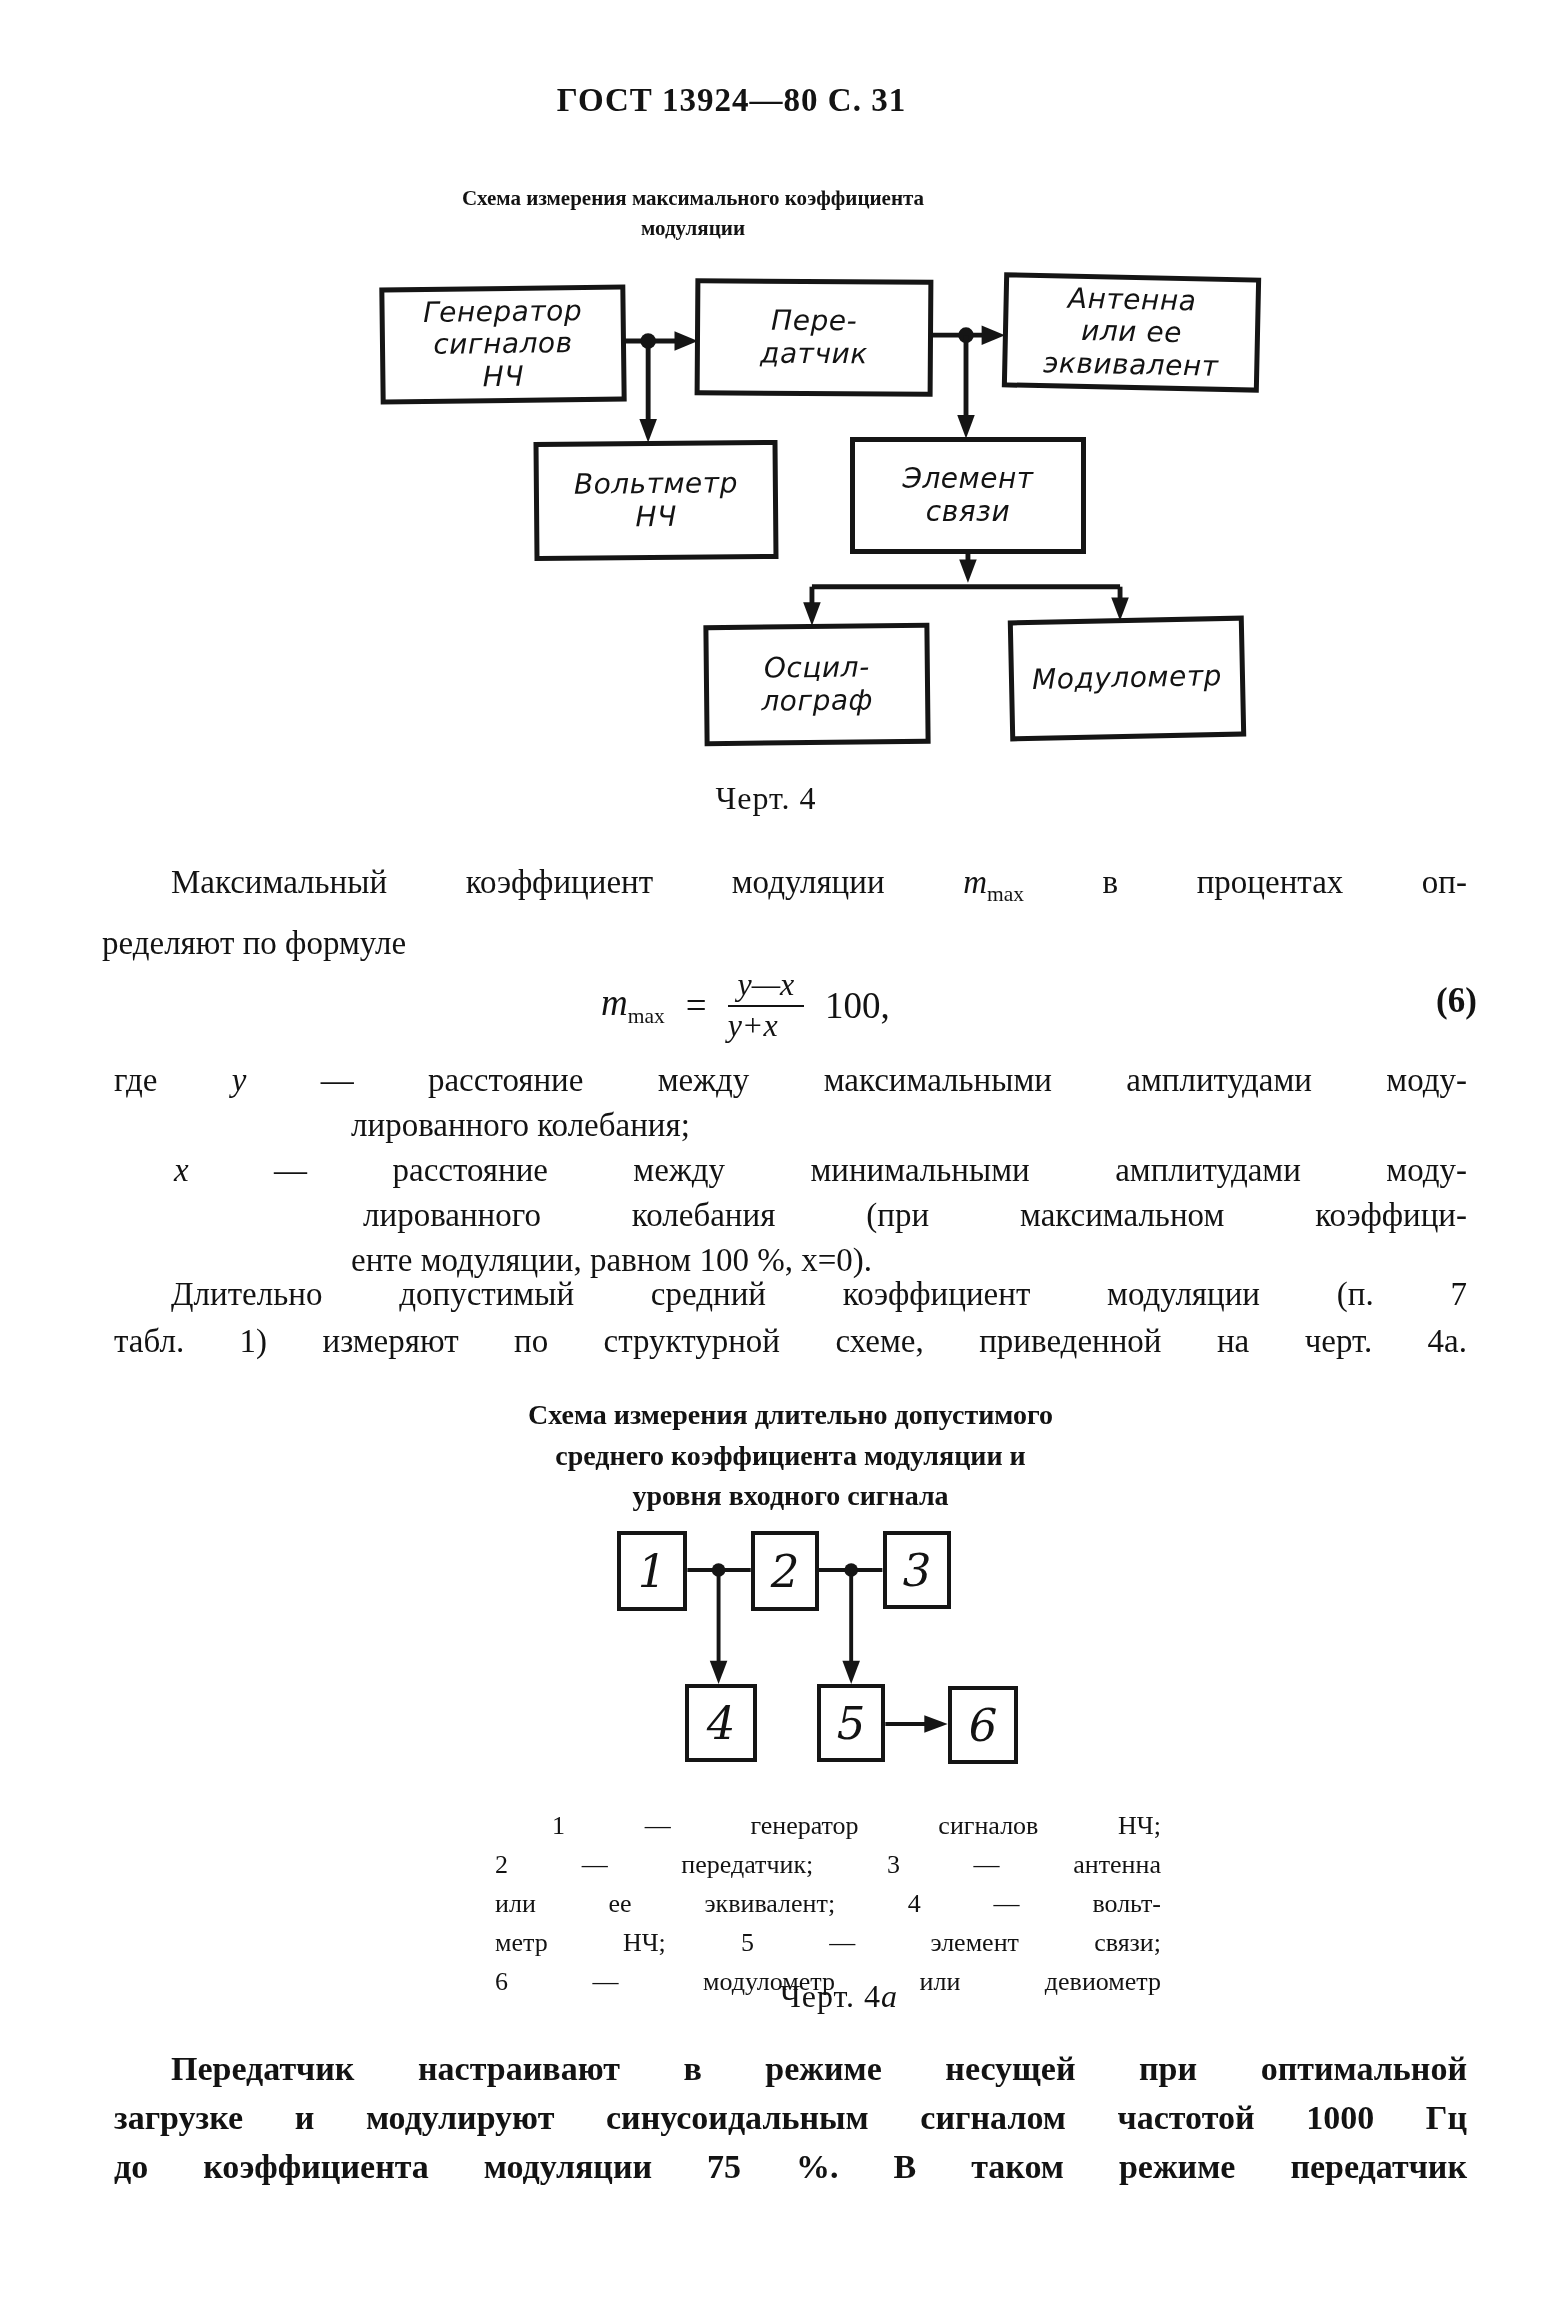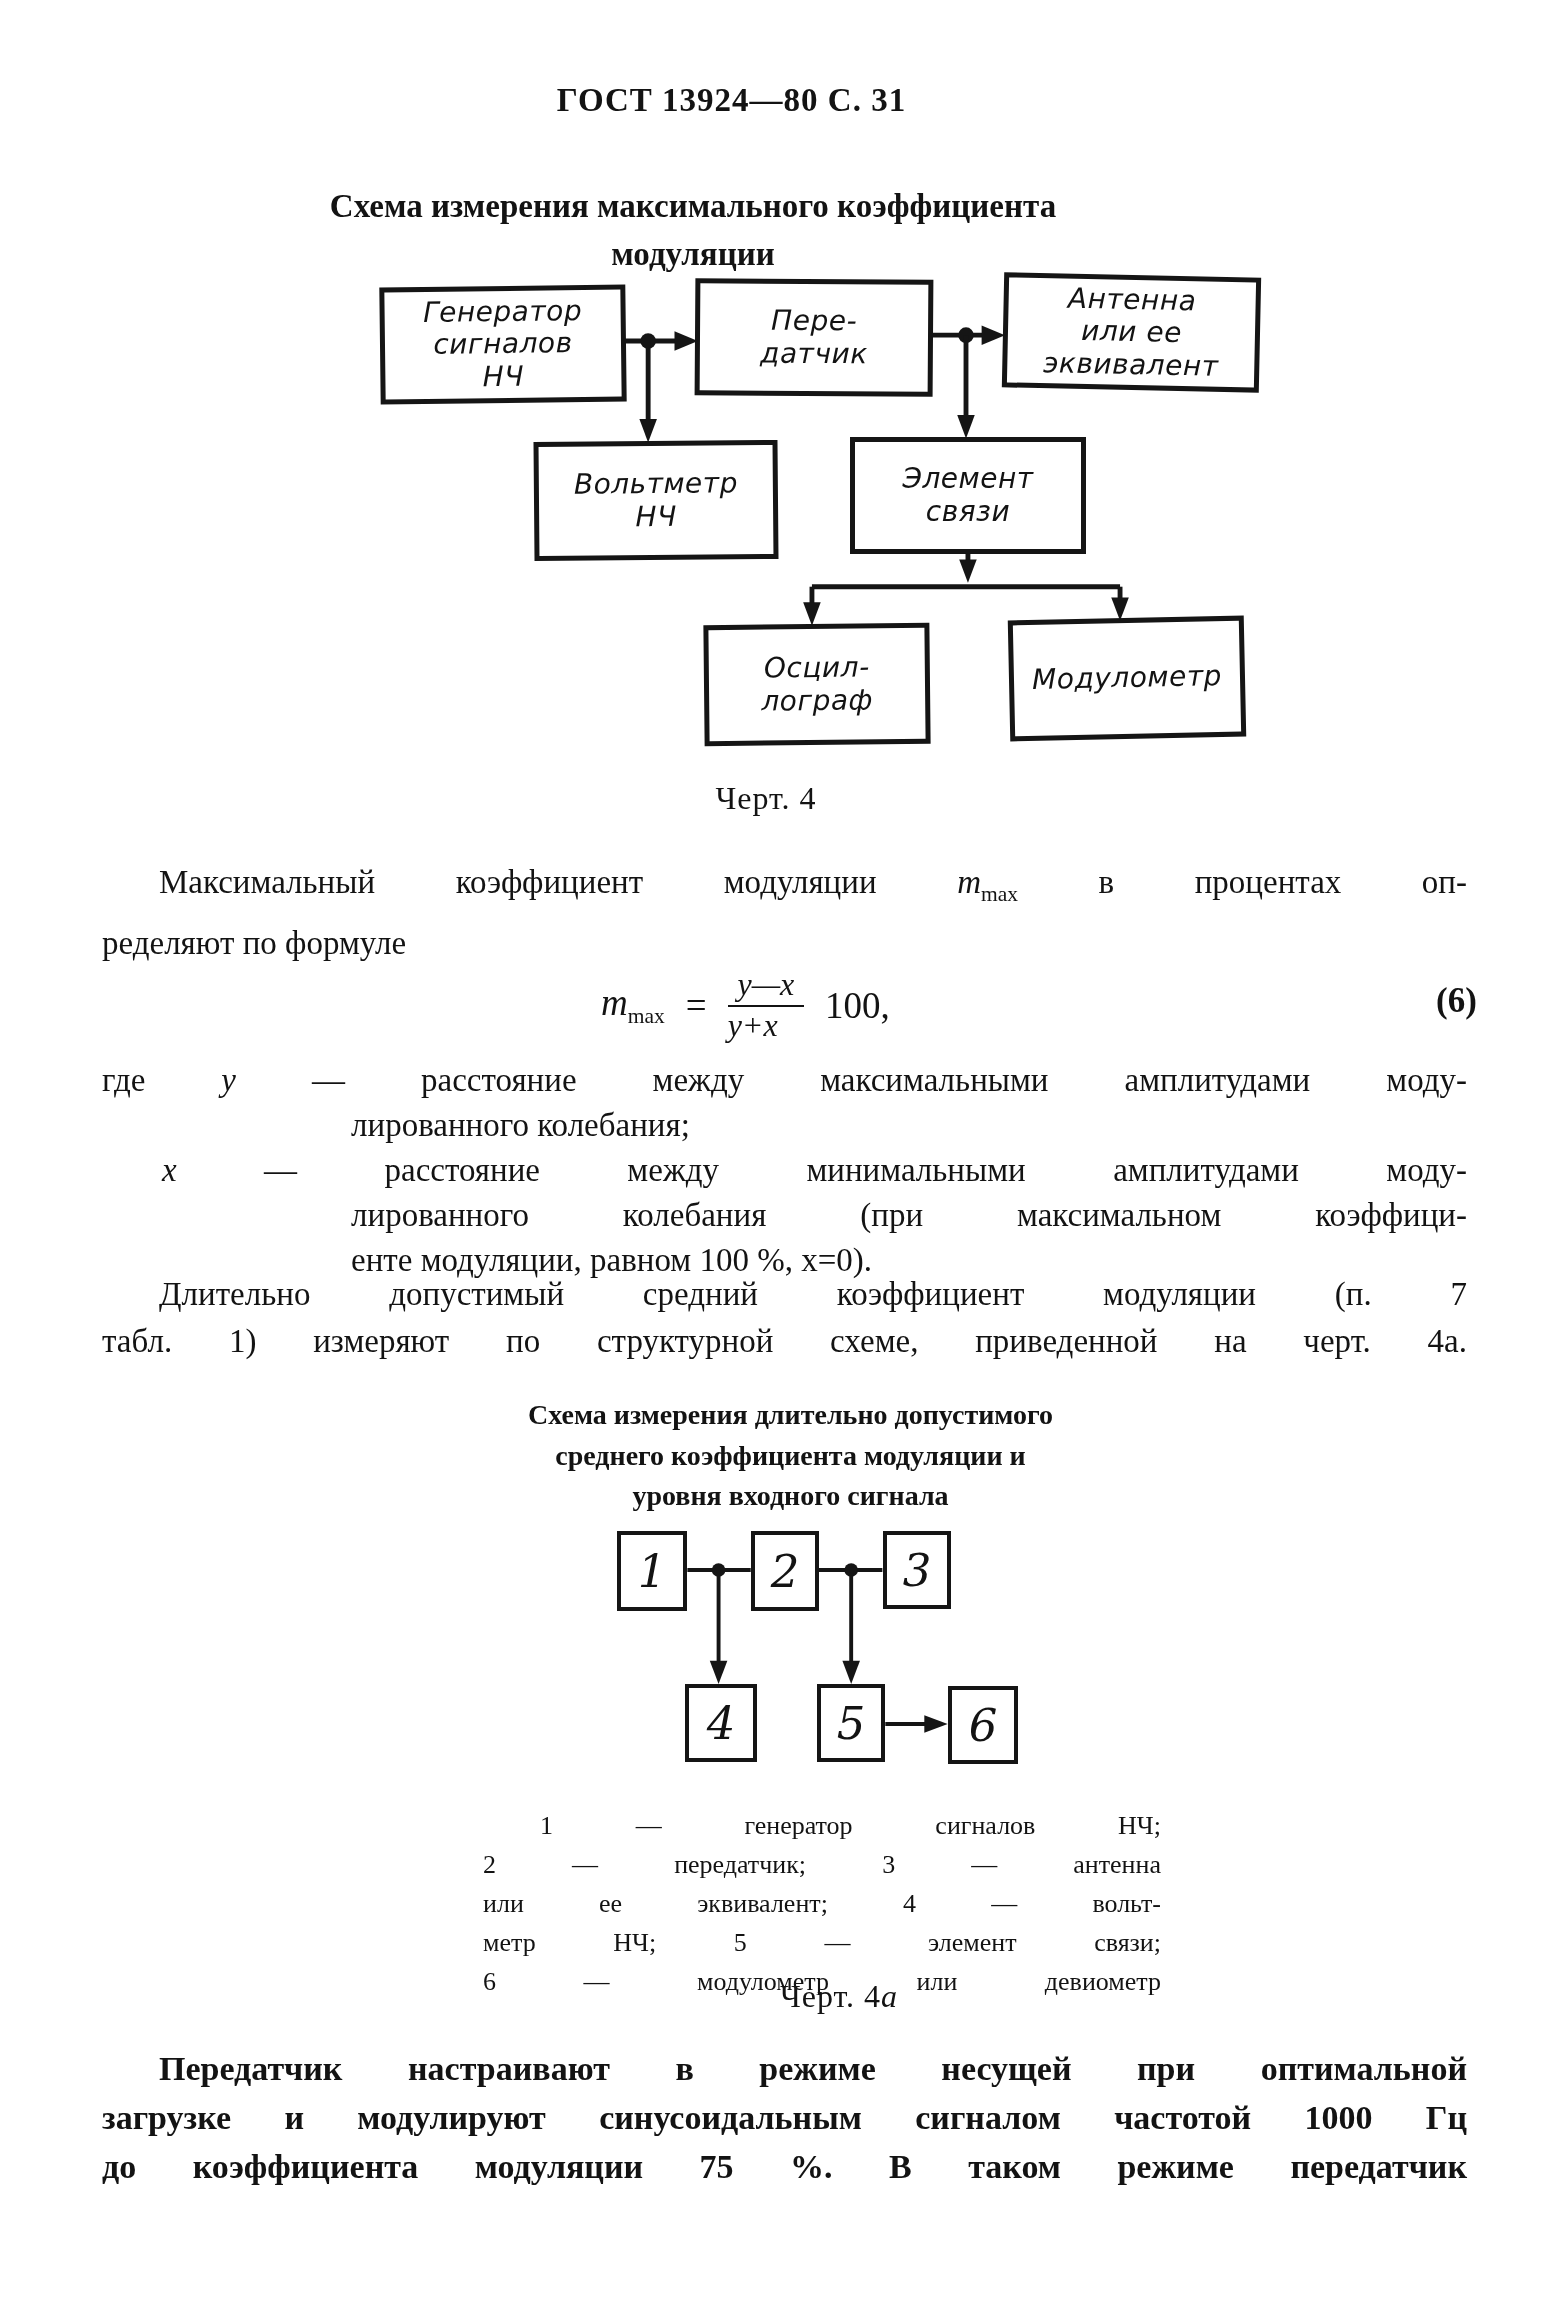--- a/index.html
+++ b/index.html
@@ -7,21 +7,21 @@
     position:relative; width:1563px; height:2315px; margin:0 auto;
     background:#ffffff; color:#131313; overflow:hidden;
     font-family:"Liberation Serif","DejaVu Serif",serif;
   }
   .abs { position:absolute; }
   .header {
     top:82px; left:0; width:1463px; text-align:center;
     font-weight:bold; font-size:33px; letter-spacing:1px;
   }
   .fig-title {
-    font-weight:bold; font-size:33px; line-height:1.45;
+    font-weight:bold; font-size:21px; line-height:1.45;
     text-align:center; white-space:pre-line;
   }
   
   .dbox {
     position:absolute; box-sizing:border-box; border:5.9px solid #151515;
     display:flex; align-items:center; justify-content:center; text-align:center;
     font-family:"DejaVu Sans","Liberation Sans",sans-serif;
     font-style:italic; font-size:28px; line-height:1.15; letter-spacing:0.5px;
     background:#fff;
   }
@@ -30,21 +30,21 @@
   .nbox {
     position:absolute; box-sizing:border-box; border:4.9px solid #151515;
     display:flex; align-items:center; justify-content:center;
     font-style:italic; font-size:45px; background:#fff;
     font-family:"DejaVu Serif","Liberation Serif",serif;
   }
   svg.wires { position:absolute; pointer-events:none; }
   .caption { font-size:32px; text-align:center; letter-spacing:1px; }
   .textblock { left:102px; width:1365px; font-size:33px; }
   .tline { line-height:45px; }
-  .jline { text-align:justify; text-align-last:justify; }
+  .jline { text-align:justify; text-align-last:justify;margin-left:12px; }
   .indent { text-indent:57px; }
   .var { font-style:italic; font-family:"Liberation Serif",serif; }
   sub.small { font-size:21.5px; font-style:normal; }
   .formula {
     position:absolute; left:499px; top:0; display:flex; align-items:center;
     gap:21px; font-size:37px;
   }
   .frac { display:inline-block; text-align:left; font-style:italic; font-size:32px; line-height:1.1; vertical-align:middle; }
   .frac .num { display:block; border-bottom:2.9px solid #131313; padding:0 9.8px 2.9px; }
   .frac .den { display:block; padding-top:1px; }

